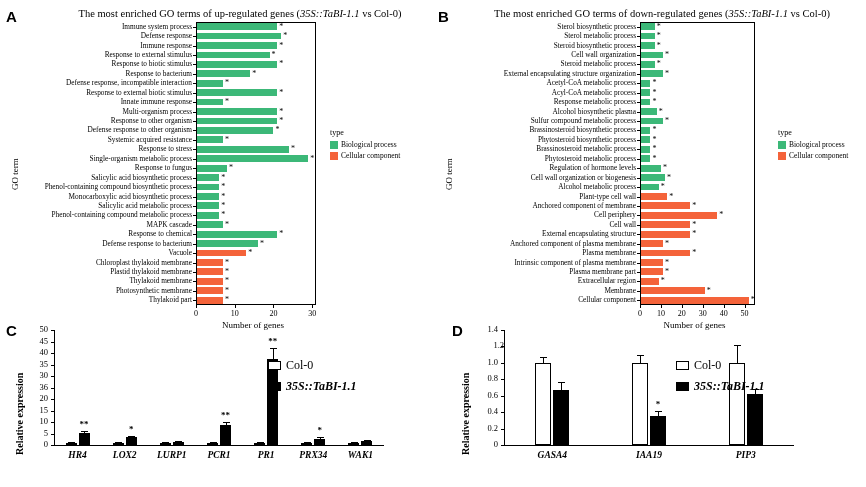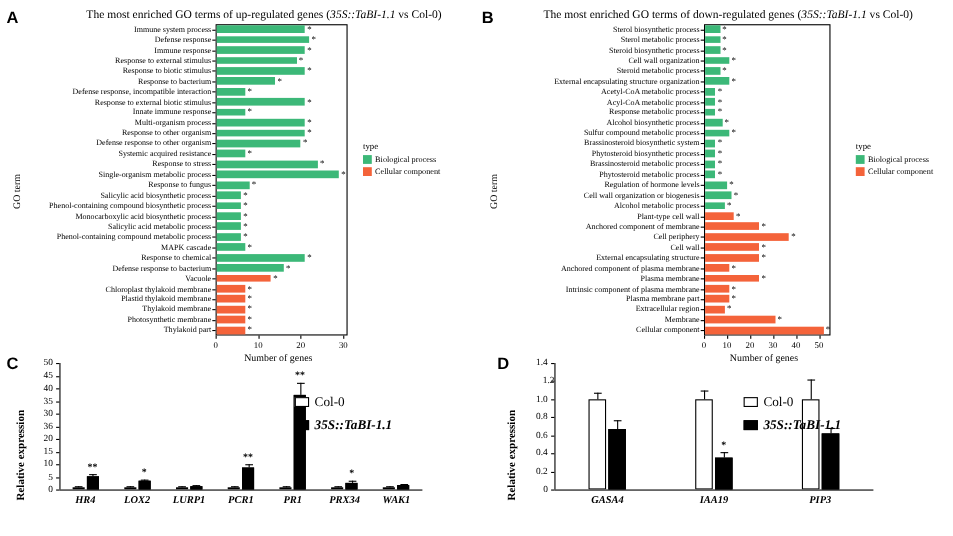--- a/index.html
+++ b/index.html
@@ -231,29 +231,29 @@
     <div class="gobar" style="left: 207px; top: 57.8px; width: 9.45455px; height: 6.83333px; background: rgb(60, 184, 120); position: absolute;"></div>
     <div class="star" style="left: 218.455px; top: 57.3167px;">*</div>
     <div class="golabel" style="top: 65.75px; right: 230px; position: absolute;">Acyl-CoA metabolic process</div>
     <div class="ytickline" style="left: 203px; top: 70.75px; width: 3px;"></div>
     <div class="gobar" style="left: 207px; top: 67.2333px; width: 9.45455px; height: 6.83333px; background: rgb(60, 184, 120); position: absolute;"></div>
     <div class="star" style="left: 218.455px; top: 66.75px;">*</div>
     <div class="golabel" style="top: 75.1833px; right: 230px; position: absolute;">Response metabolic process</div>
     <div class="ytickline" style="left: 203px; top: 80.1833px; width: 3px;"></div>
     <div class="gobar" style="left: 207px; top: 76.6667px; width: 9.45455px; height: 6.83333px; background: rgb(60, 184, 120); position: absolute;"></div>
     <div class="star" style="left: 218.455px; top: 76.1833px;">*</div>
-    <div class="golabel" style="top: 84.6167px; right: 230px; position: absolute;">Alcohol biosynthetic process</div>
+    <div class="golabel" style="top: 84.6167px; right: 230px; position: absolute;">Alcohol biosynthetic plasma</div>
     <div class="ytickline" style="left: 203px; top: 89.6167px; width: 3px;"></div>
     <div class="gobar" style="left: 207px; top: 86.1px; width: 15.7273px; height: 6.83333px; background: rgb(60, 184, 120); position: absolute;"></div>
     <div class="star" style="left: 224.727px; top: 85.6167px;">*</div>
     <div class="golabel" style="top: 94.05px; right: 230px; position: absolute;">Sulfur compound metabolic process</div>
     <div class="ytickline" style="left: 203px; top: 99.05px; width: 3px;"></div>
     <div class="gobar" style="left: 207px; top: 95.5333px; width: 22px; height: 6.83333px; background: rgb(60, 184, 120); position: absolute;"></div>
     <div class="star" style="left: 231px; top: 95.05px;">*</div>
-    <div class="golabel" style="top: 103.483px; right: 230px; position: absolute;">Brassinosteroid biosynthetic system</div>
+    <div class="golabel" style="top: 103.483px; right: 230px; position: absolute;">Brassinosteroid biosynthetic process</div>
     <div class="ytickline" style="left: 203px; top: 108.483px; width: 3px;"></div>
     <div class="gobar" style="left: 207px; top: 104.967px; width: 9.45455px; height: 6.83333px; background: rgb(60, 184, 120); position: absolute;"></div>
     <div class="star" style="left: 218.455px; top: 104.483px;">*</div>
     <div class="golabel" style="top: 112.917px; right: 230px; position: absolute;">Phytosteroid biosynthetic process</div>
     <div class="ytickline" style="left: 203px; top: 117.917px; width: 3px;"></div>
     <div class="gobar" style="left: 207px; top: 114.4px; width: 9.45455px; height: 6.83333px; background: rgb(60, 184, 120); position: absolute;"></div>
     <div class="star" style="left: 218.455px; top: 113.917px;">*</div>
     <div class="golabel" style="top: 122.35px; right: 230px; position: absolute; text-align: center;">Brassinosteroid metabolic process</div>
     <div class="ytickline" style="left: 203px; top: 127.35px; width: 3px;"></div>
     <div class="gobar" style="left: 207px; top: 123.833px; width: 9.45455px; height: 6.83333px; background: rgb(60, 184, 120); position: absolute;"></div>

